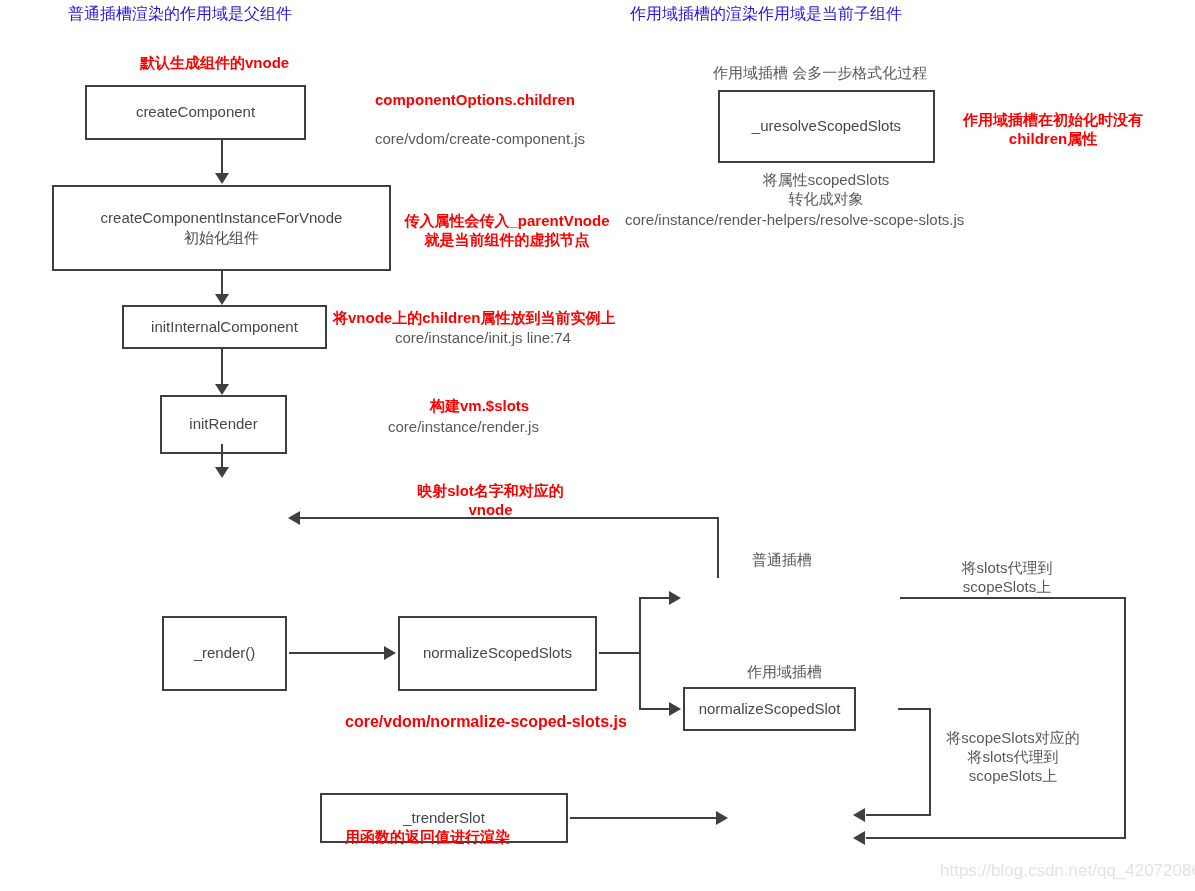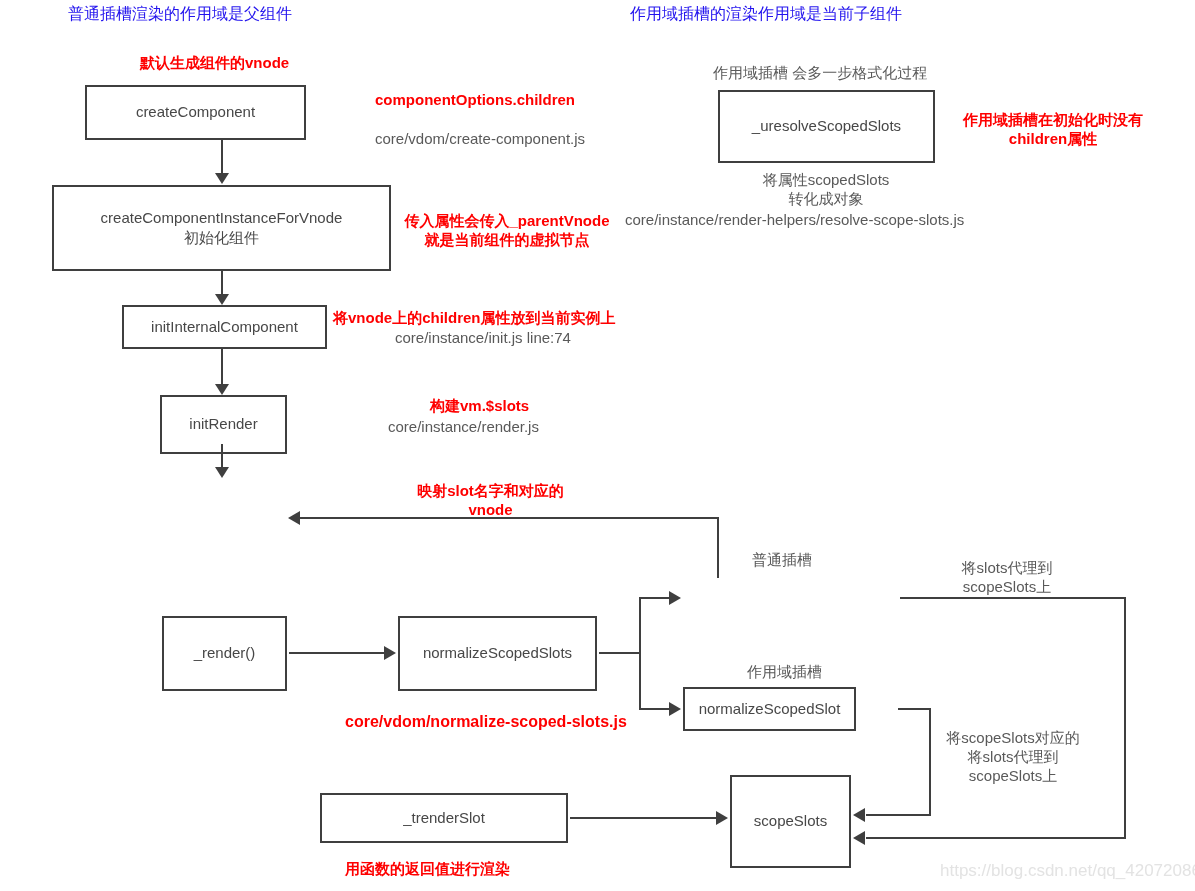--- a/index.html
+++ b/index.html
@@ -72,23 +72,20 @@
 
 
   <div class="box" style="left:683px;top:687px;width:173px;height:44px;">
     <div>normalizeScopedSlot</div>
   </div>
 
   <div class="box" style="left:320px;top:793px;width:248px;height:50px;">
     <div>_trenderSlot</div>
   </div>
 
-  <div class="box" style="left:730px;top:775px;width:121px;height:93px;">
-    <div>scopeSlots</div>
-  </div>
 
   <div class="box" style="left:718px;top:90px;width:217px;height:73px;">
     <div>_uresolveScopedSlots</div>
   </div>
 
   <div class="line" style="left:221px;top:140px;width:2px;height:33px;"></div>
   <div class="ah ah-down" style="left:215px;top:173px;"></div>
 
   <div class="line" style="left:221px;top:271px;width:2px;height:23px;"></div>
   <div class="ah ah-down" style="left:215px;top:294px;"></div>
@@ -157,21 +154,21 @@
   <div class="muted" style="left:747px;top:663px;">作用域插槽</div>
 
   <div class="ann" style="left:345px;top:712px;font-size:16px;">core/vdom/normalize-scoped-slots.js</div>
 
   <div class="muted center" style="left:933px;top:729px;width:160px;">
     <div>将scopeSlots对应的</div>
     <div>将slots代理到</div>
     <div>scopeSlots上</div>
   </div>
 
-  <div class="ann" style="left:345px;top:860px;">用函数的返回值进行渲染</div>
+  <div class="ann" style="left:345px;top:828px;">用函数的返回值进行渲染</div>
 
   <div class="muted" style="left:713px;top:64px;">作用域插槽 会多一步格式化过程</div>
 
   <div class="ann center" style="left:948px;top:111px;width:210px;">
     <div>作用域插槽在初始化时没有</div>
     <div>children属性</div>
   </div>
 
   <div class="muted center" style="left:746px;top:171px;width:160px;">
     <div>将属性scopedSlots</div>

